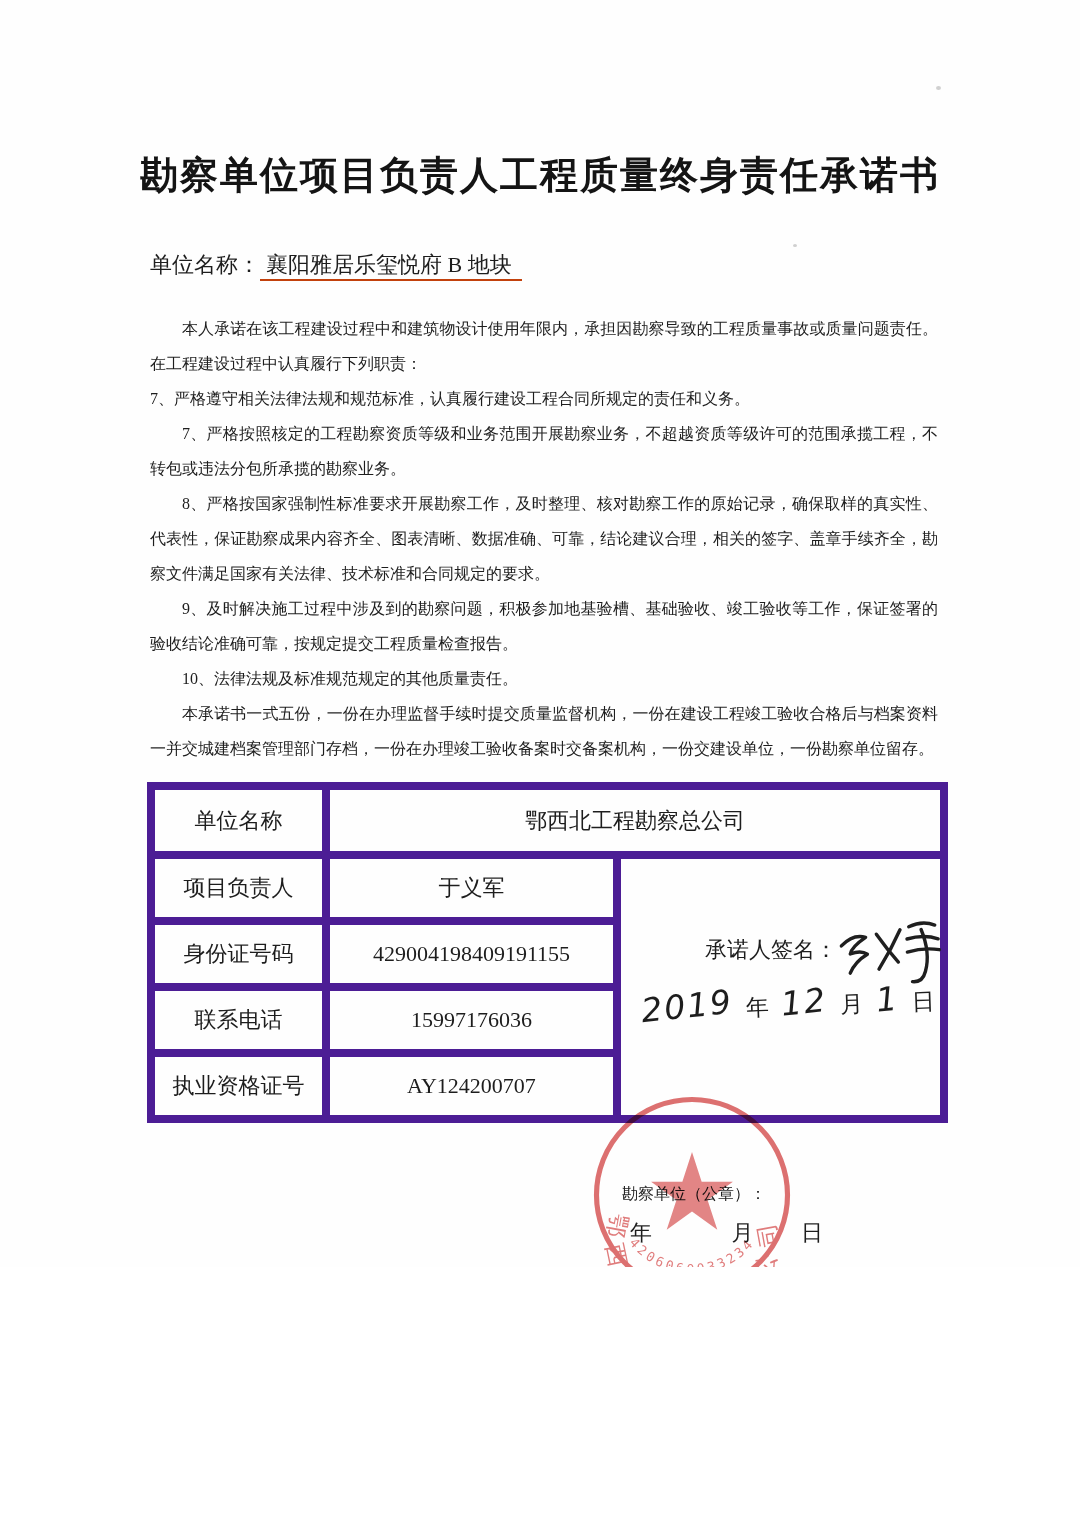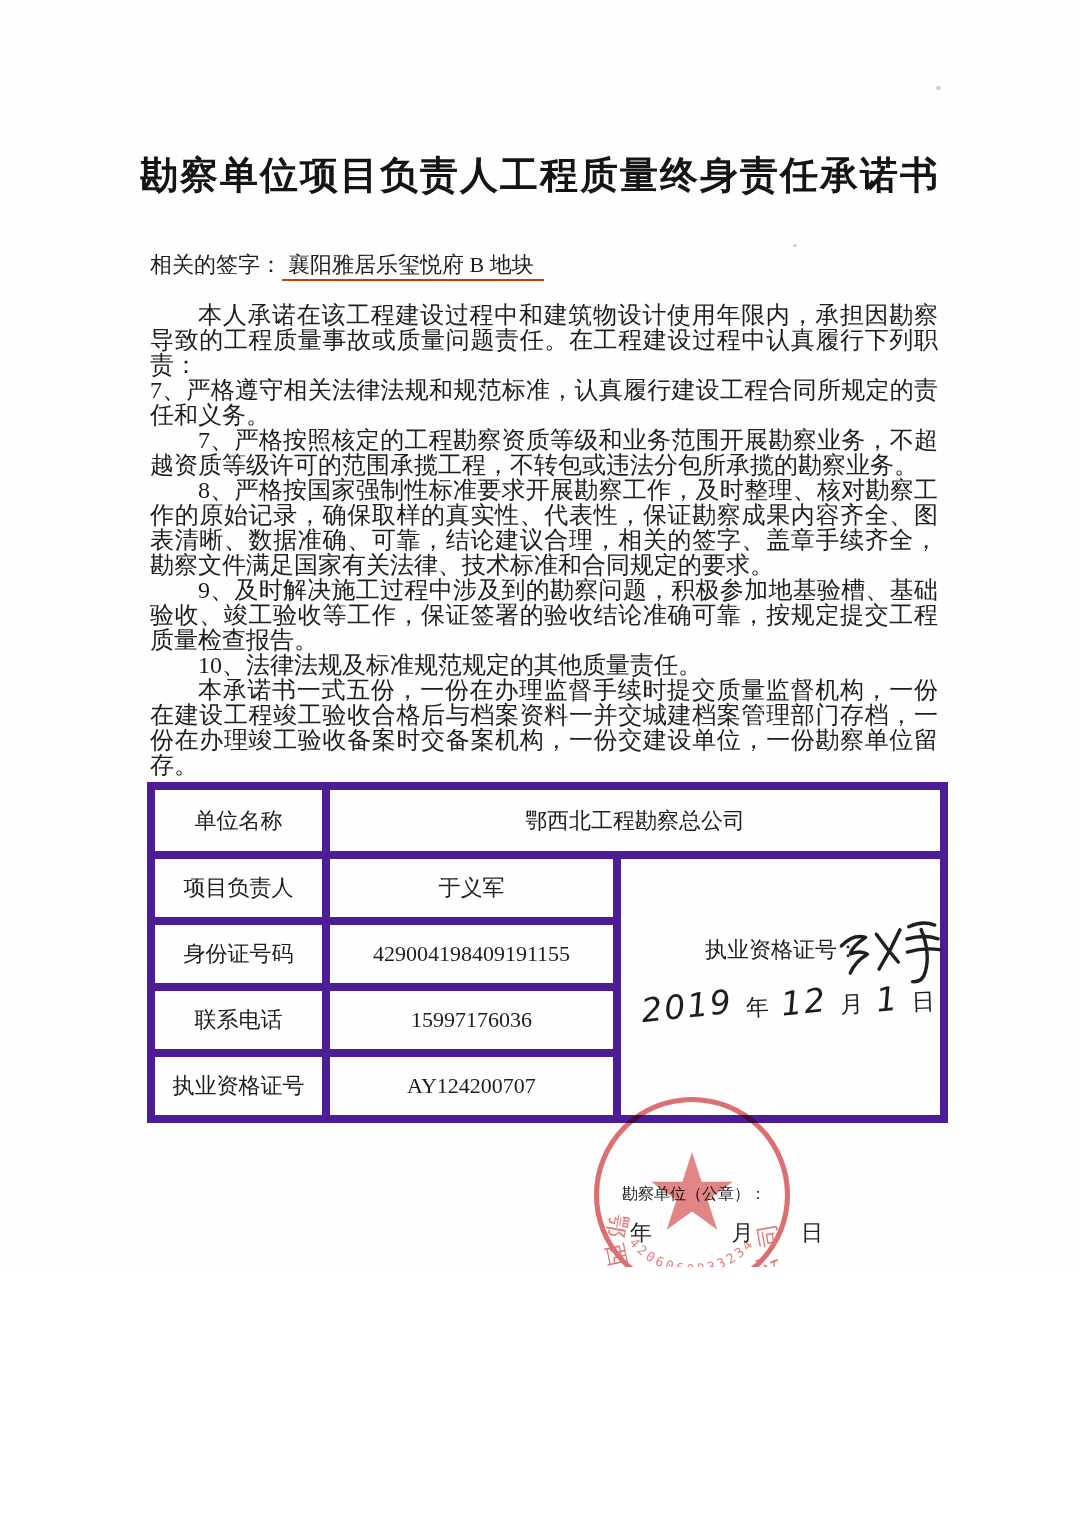--- a/index.html
+++ b/index.html
@@ -10,22 +10,22 @@
   }
   .doc-title {
     position:absolute; top:150px; left:0; width:100%;
     text-align:center; font-family:"Liberation Sans", sans-serif;
     font-weight:700; font-size:38px; letter-spacing:2px; color:#141414;
   }
   .project-line { position:absolute; top:250px; left:150px; font-size:22px; white-space:nowrap; }
   .project-name { border-bottom:2px solid #c2410c; padding:0 10px 2px 6px; }
 
   .body-text {
-    position:absolute; top:303px; left:150px; width:788px;
-    font-size:24px; line-height:25px; text-align:justify; text-justify:inter-ideograph;
+    position:absolute; top:311px; left:150px; width:788px;
+    font-size:16px; line-height:35px; text-align:justify; text-justify:inter-ideograph;
   }
   .para { margin:0; }
   .para.indent { text-indent:2em; }
 
   .table-wrap { position:absolute; top:782px; left:147px; }
   table.info { border-collapse:collapse; table-layout:fixed; width:793px; }
   table.info td { border:8px solid #4c1d95; text-align:center; vertical-align:middle;
     font-size:22px; padding:0; height:58px; background:transparent; }
   table.info tr:first-child td { height:61px; }
   td.sign-cell { position:relative; }
@@ -56,21 +56,21 @@
     transform:rotate(40deg); opacity:.5; }
 </style>
 </head>
 <body>
 
 <div class="page">
 
   <div class="doc-title">勘察单位项目负责人工程质量终身责任承诺书</div>
 
   <div class="project-line">
-    <span>相关的签字：</span><span class="project-name">襄阳雅居乐玺悦府 B 地块</span>
+    <span>单位名称：</span><span class="project-name">襄阳雅居乐玺悦府 B 地块</span>
   </div>
 
   <div class="body-text">
     <p class="para indent">本人承诺在该工程建设过程中和建筑物设计使用年限内，承担因勘察导致的工程质量事故或质量问题责任。在工程建设过程中认真履行下列职责：</p>
     <p class="para">7、严格遵守相关法律法规和规范标准，认真履行建设工程合同所规定的责任和义务。</p>
     <p class="para indent">7、严格按照核定的工程勘察资质等级和业务范围开展勘察业务，不超越资质等级许可的范围承揽工程，不转包或违法分包所承揽的勘察业务。</p>
     <p class="para indent">8、严格按国家强制性标准要求开展勘察工作，及时整理、核对勘察工作的原始记录，确保取样的真实性、代表性，保证勘察成果内容齐全、图表清晰、数据准确、可靠，结论建议合理，相关的签字、盖章手续齐全，勘察文件满足国家有关法律、技术标准和合同规定的要求。</p>
     <p class="para indent">9、及时解决施工过程中涉及到的勘察问题，积极参加地基验槽、基础验收、竣工验收等工作，保证签署的验收结论准确可靠，按规定提交工程质量检查报告。</p>
     <p class="para indent">10、法律法规及标准规范规定的其他质量责任。</p>
     <p class="para indent">本承诺书一式五份，一份在办理监督手续时提交质量监督机构，一份在建设工程竣工验收合格后与档案资料一并交城建档案管理部门存档，一份在办理竣工验收备案时交备案机构，一份交建设单位，一份勘察单位留存。</p>
@@ -85,21 +85,21 @@
         </colgroup>
       <tbody>
           <tr>
         <td>单位名称</td>
         <td colspan="2">鄂西北工程勘察总公司</td>
       </tr>
       <tr>
         <td>项目负责人</td>
         <td>于义军</td>
         <td rowspan="4" class="sign-cell">
-          <span class="sign-label">执业资格证号：</span>
+          <span class="sign-label">承诺人签名：</span>
           <svg class="signature-svg" width="112" height="96" viewBox="0 0 112 96">
             <g fill="none" stroke="#1f1f1f" stroke-width="3.4" stroke-linecap="round" stroke-linejoin="round">
               <path d="M10,30 q13,-11 25,-6 q-15,8 -17,15 q11,-3 17,2 q-13,6 -19,17"></path>
               <path d="M46,22 q9,16 19,30"></path>
               <path d="M70,20 q-11,19 -25,37"></path>
               <path d="M79,18 q14,-5 26,1"></path>
               <path d="M76,30 q17,-3 31,3"></path>
               <path d="M75,43 q17,-3 32,1"></path>
               <path d="M91,22 q7,24 0,42 q-4,11 -14,9"></path>
             </g>

